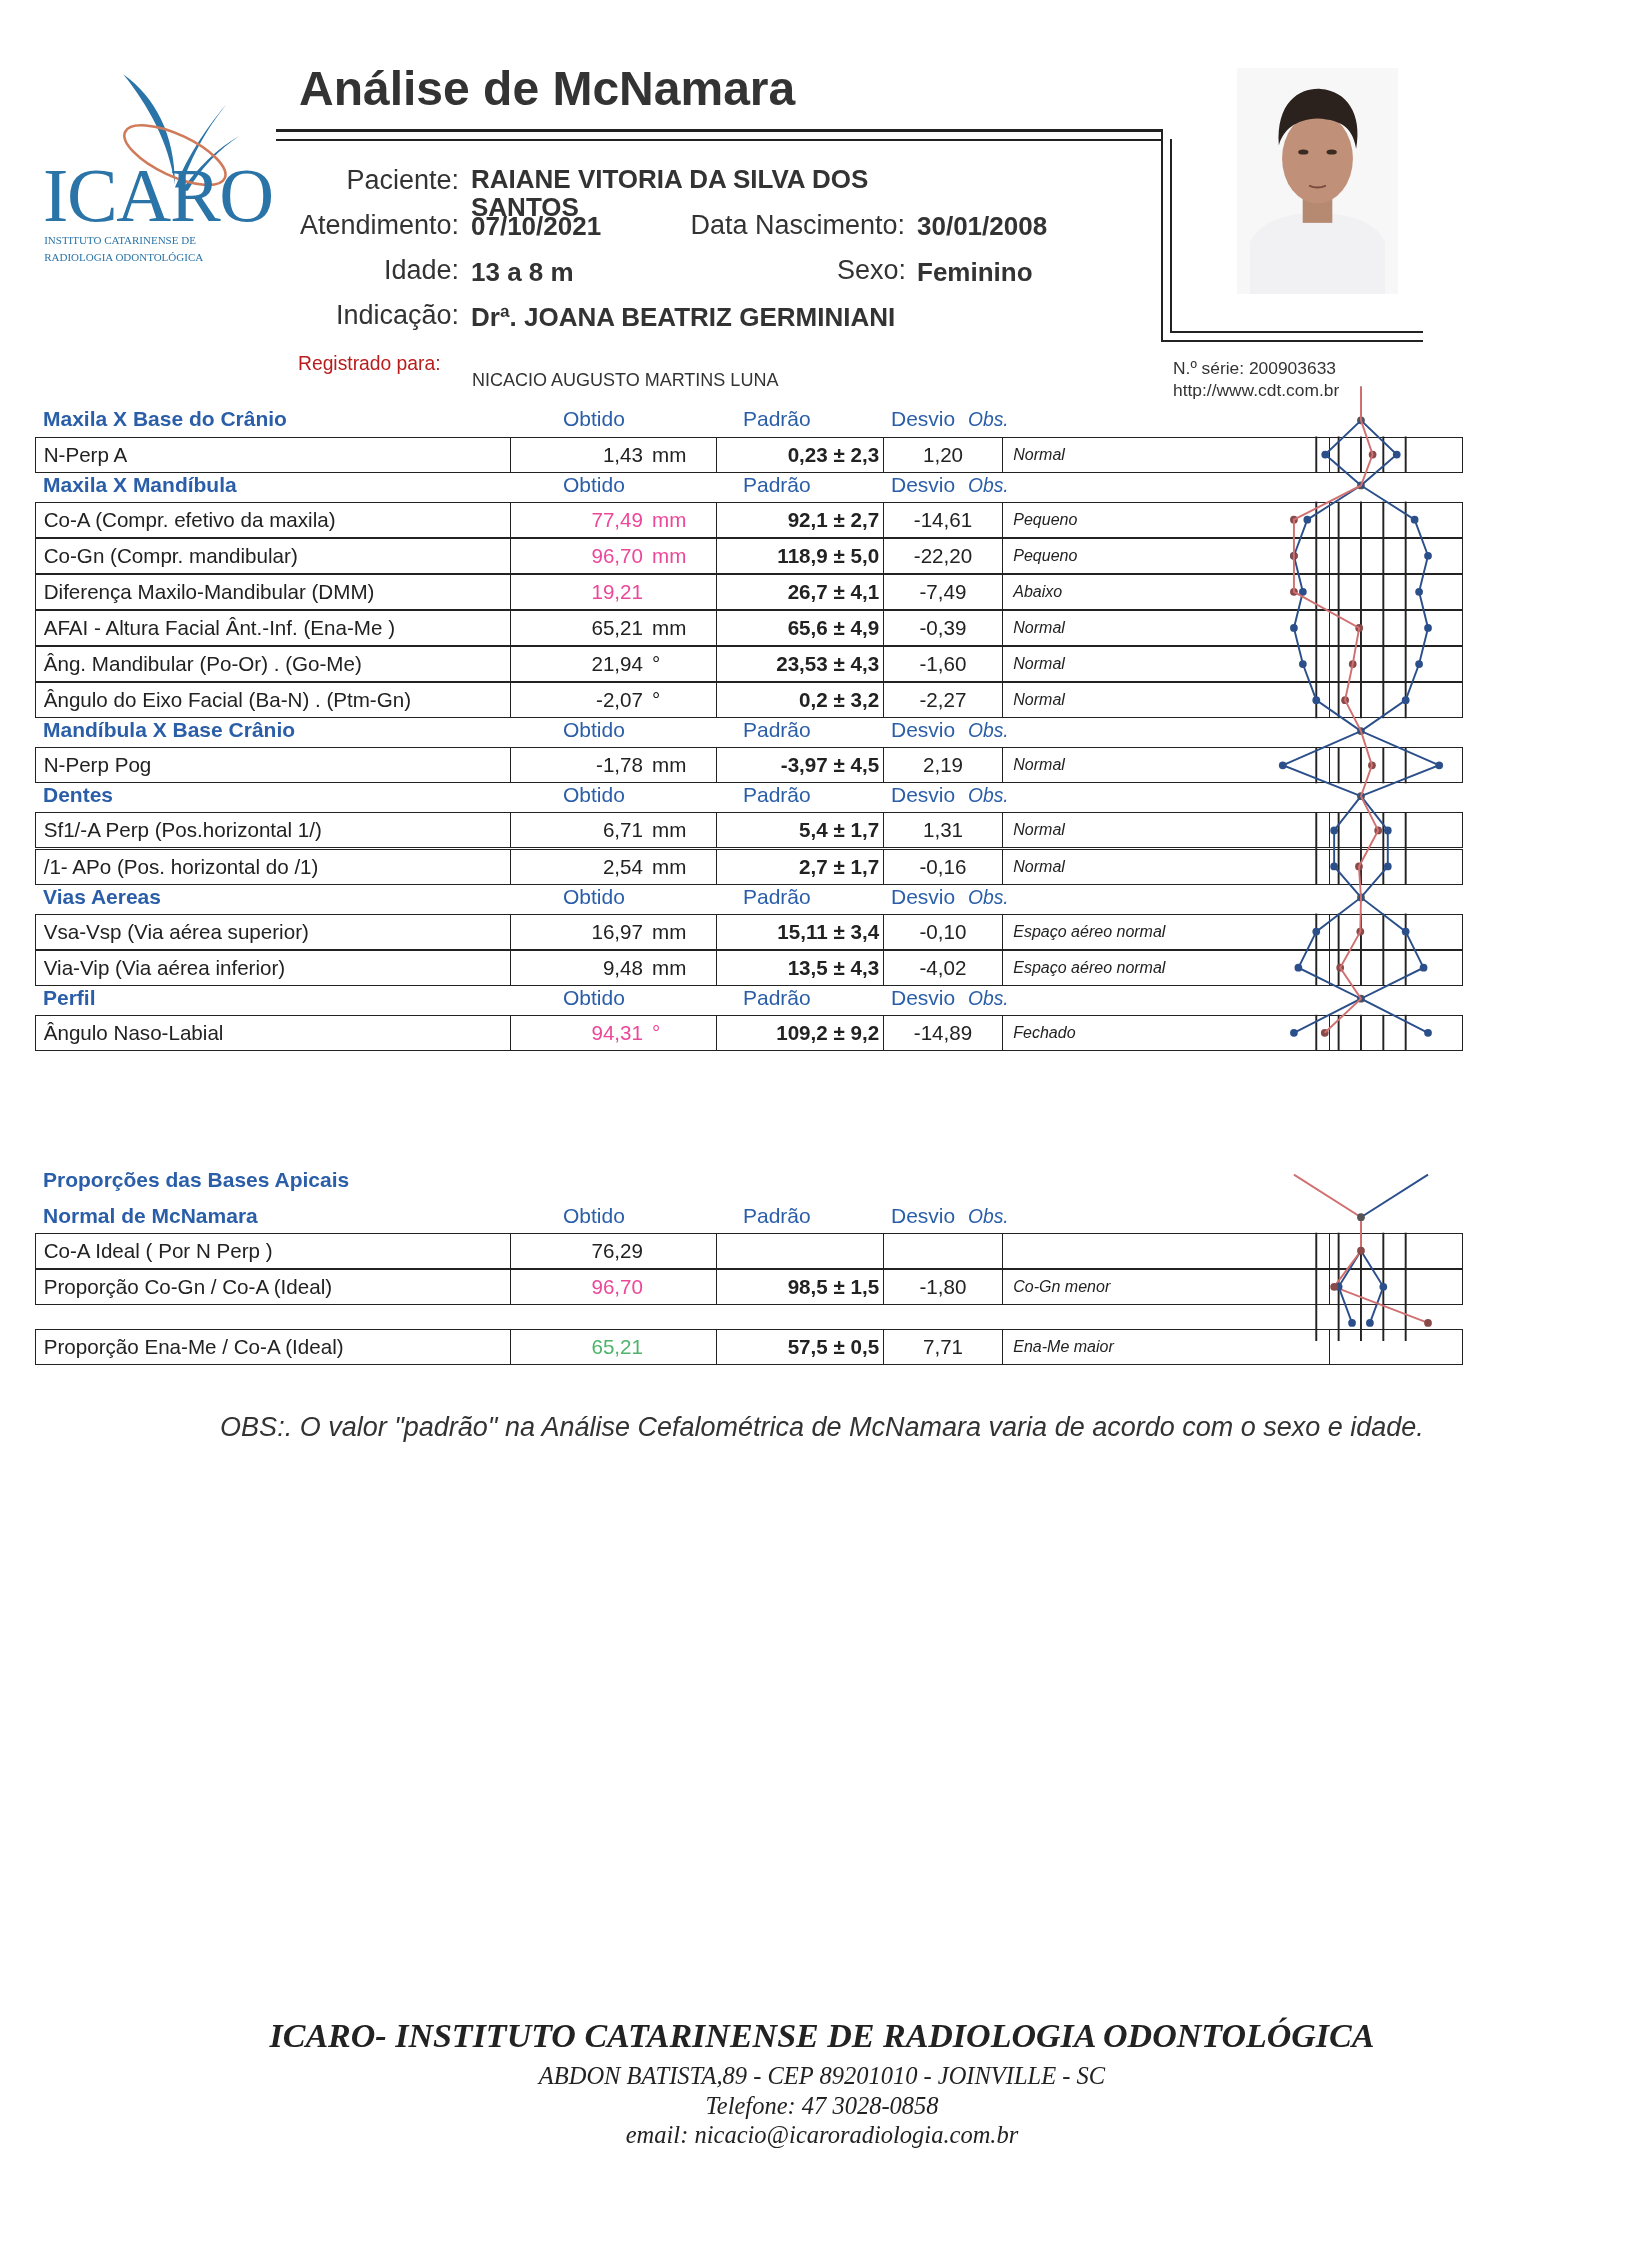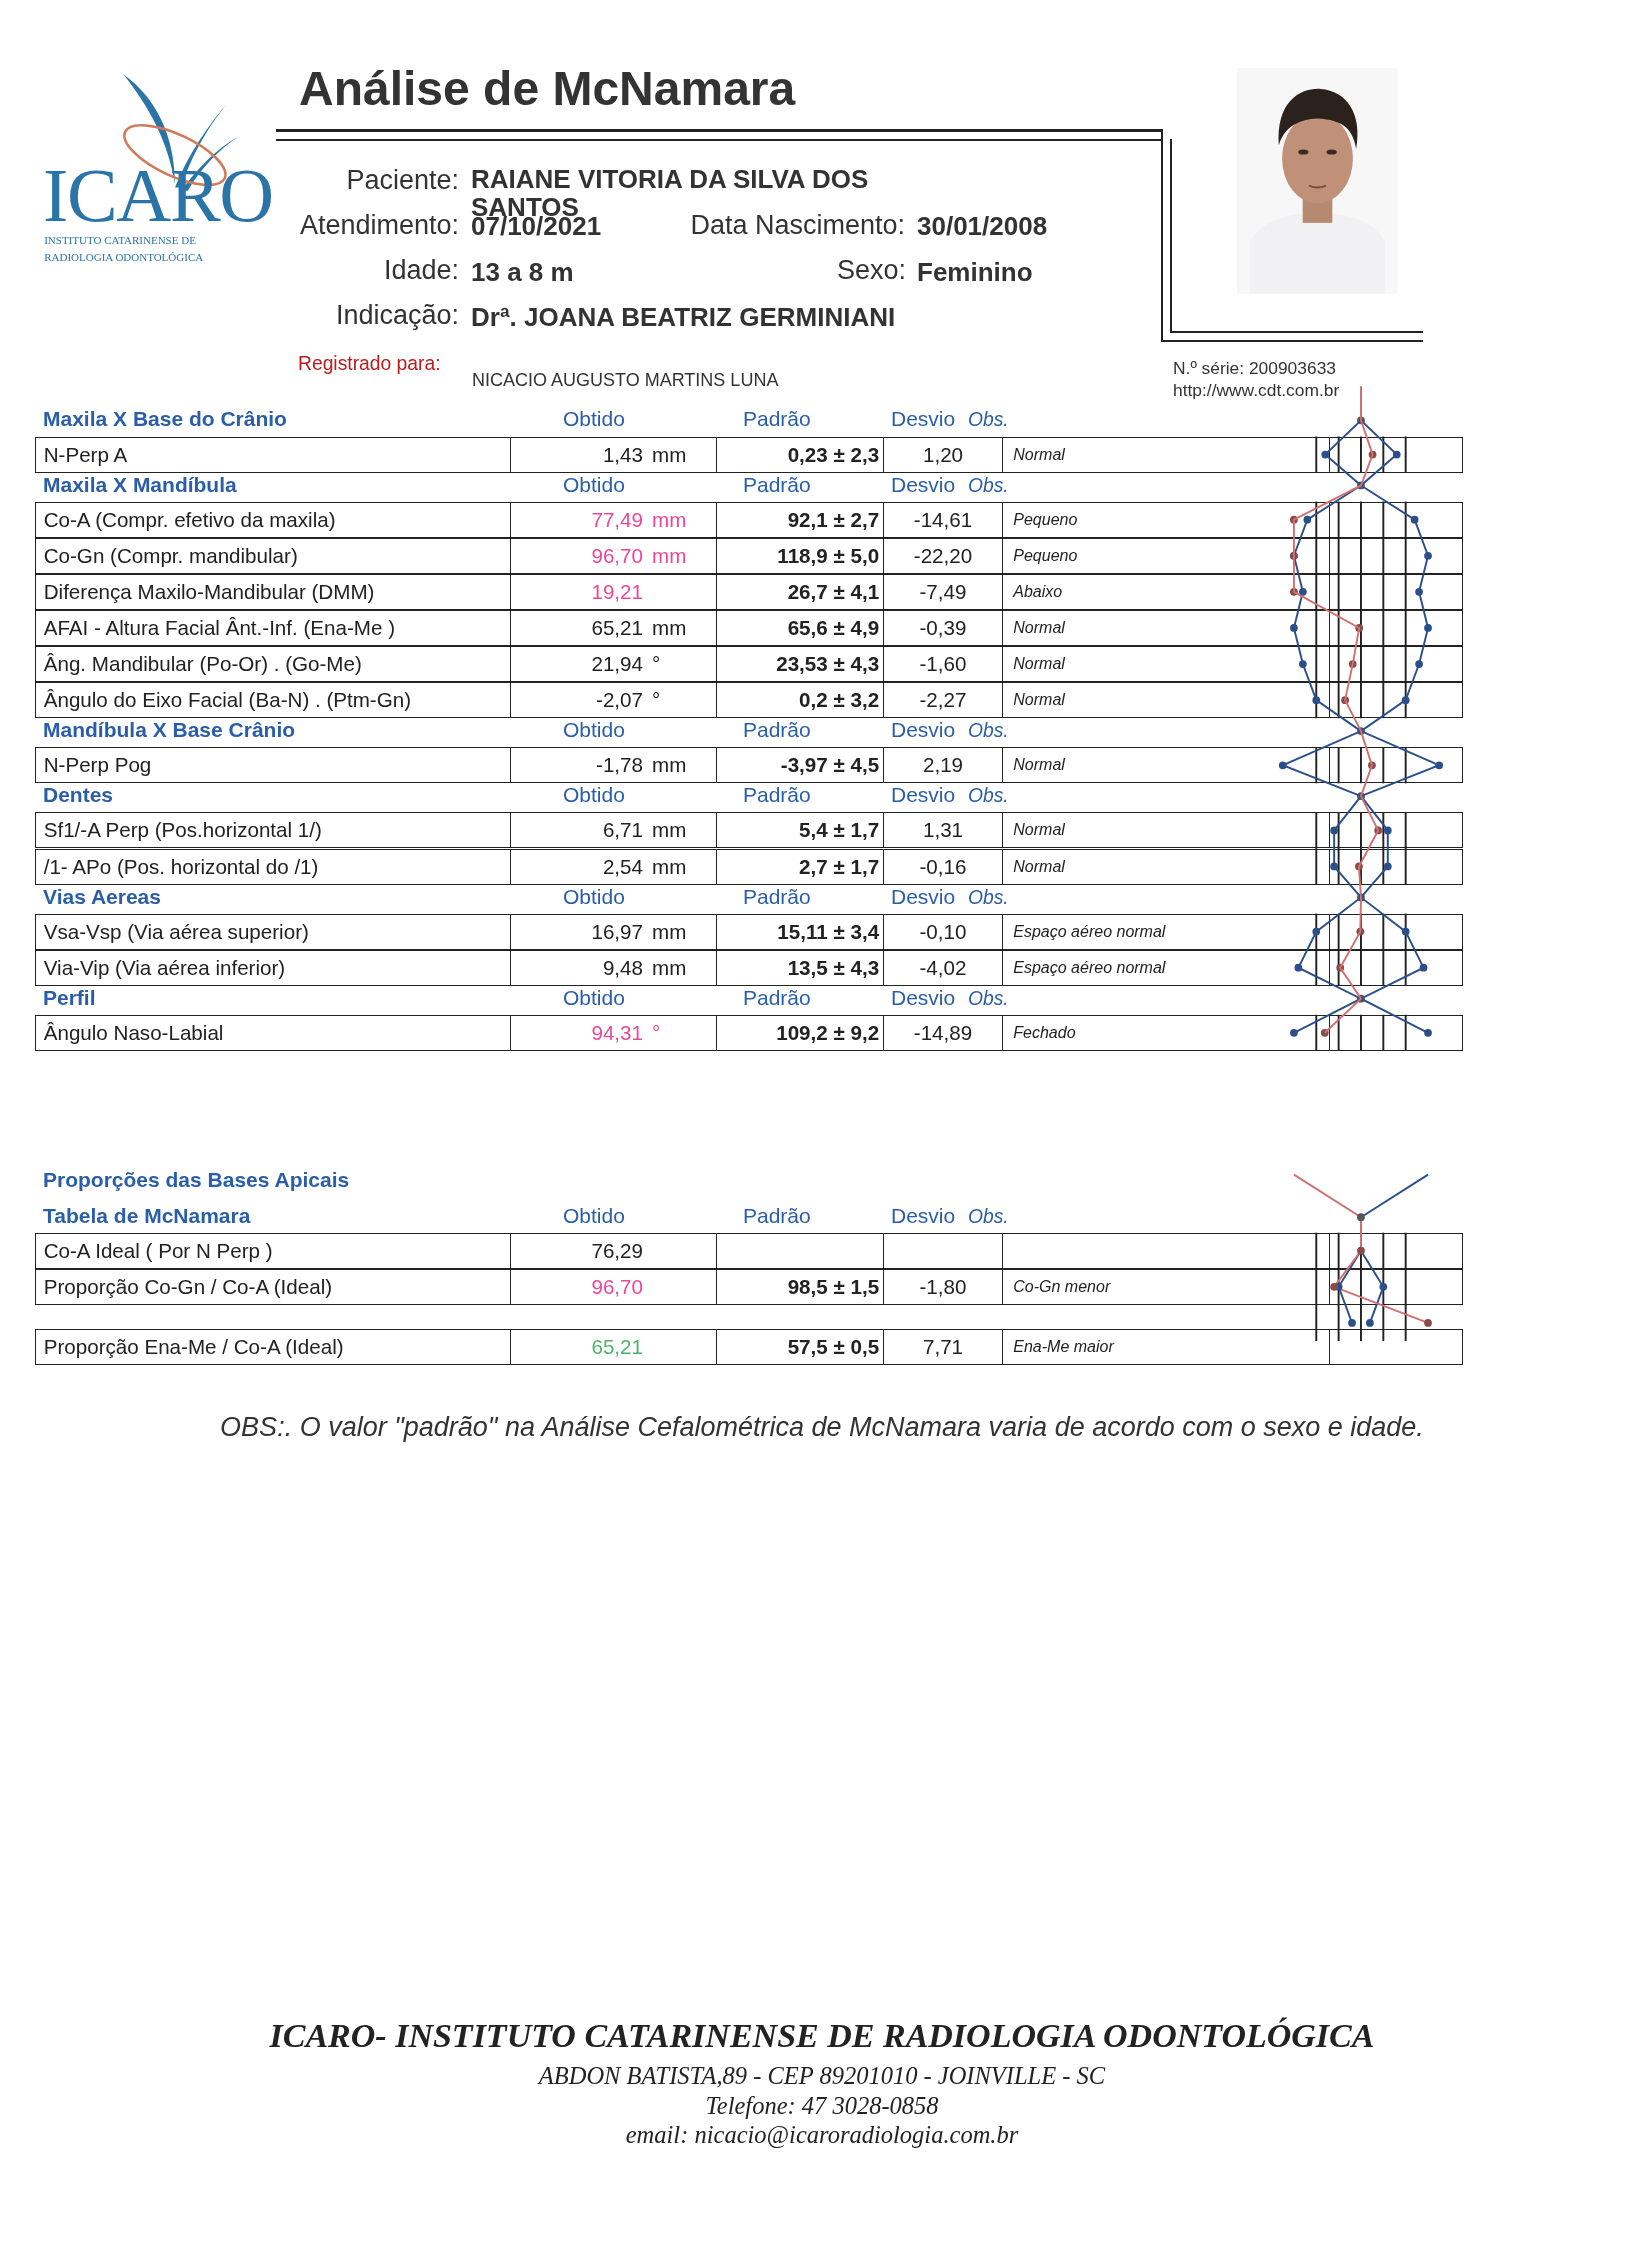--- a/index.html
+++ b/index.html
@@ -233,21 +233,21 @@
       <div class="cell c-obt red"><span>94,31</span><span class="unit">°</span></div>
       <div class="cell c-pad">109,2 ± 9,2</div>
       <div class="cell c-dev">-14,89</div>
       <div class="cell c-obs">Fechado</div>
       <div class="cell c-graph"></div>
     </div>
   </div>
 
 <div id="prop-table">
     <div class="sect-title" style="top: 1168px;">Proporções das Bases Apicais</div>
-    <div class="sect-title" style="top: 1204px;">Tabela de McNamara</div>
+    <div class="sect-title" style="top: 1204px;">Normal de McNamara</div>
     <div class="col-h" style="left: 563px; top: 1204px;">Obtido</div>
     <div class="col-h" style="left: 743px; top: 1204px;">Padrão</div>
     <div class="col-h" style="left: 891px; top: 1204px;">Desvio</div>
     <div class="col-h col-obs" style="left: 968px; top: 1206px;">Obs.</div>
     <div class="row" style="top: 1233px;">
       <div class="cell c-label">Co-A  Ideal  ( Por N Perp )</div>
       <div class="cell c-obt"><span>76,29</span><span class="unit"></span></div>
       <div class="cell c-pad"></div>
       <div class="cell c-dev"></div>
       <div class="cell c-obs"></div>

